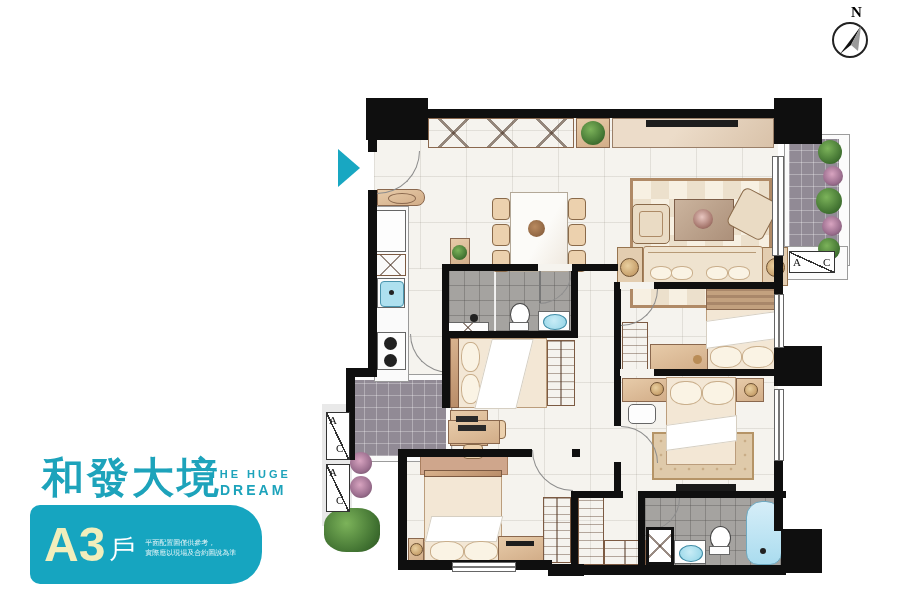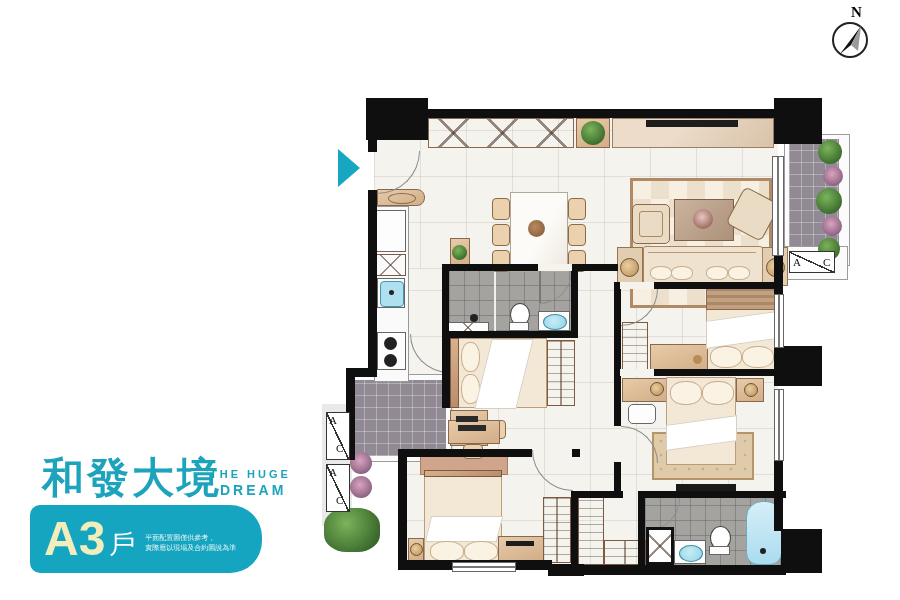--- a/index.html
+++ b/index.html
@@ -61,21 +61,21 @@
          display:flex;align-items:center;color:#fff}
   .leaf{position:absolute;z-index:6;background:#777}
 </style>
 </head>
 <body>
 
 <div class="logo" style="left:42px;top:450px;font-size:42px;letter-spacing:3px">和發大境</div>
 <div class="logo" style="left:210px;top:468px;font-size:11px;letter-spacing:3px">THE HUGE</div>
 <div class="logo" style="left:220px;top:482px;font-size:14px;letter-spacing:3px">DREAM</div>
 
-<div class="badge" style="left:30px;top:505px;width:232px;height:68px">
+<div class="badge" style="left:30px;top:505px;width:232px;height:79px">
   <span style="font-size:48px;font-weight:bold;color:#f1eebc;margin-left:14px;line-height:1">A3</span>
   <span style="font-size:26px;color:#ffffff;margin:10px 0 0 4px">戶</span>
   <span style="display:inline-block;margin:4px 0 0 10px">
     <span style="display:block;font-size:7px;margin-top:3px;opacity:.9">平面配置圖僅供參考，</span>
     <span style="display:block;font-size:7px;opacity:.9">實際應以現場及合約圖說為準</span>
   </span>
 </div>
 
 <svg class="abs" style="left:820px;top:4px;z-index:9" width="64" height="62" viewBox="0 0 64 62">
   <circle cx="30" cy="36" r="17" fill="#ffffff" stroke="#222" stroke-width="2"></circle>

